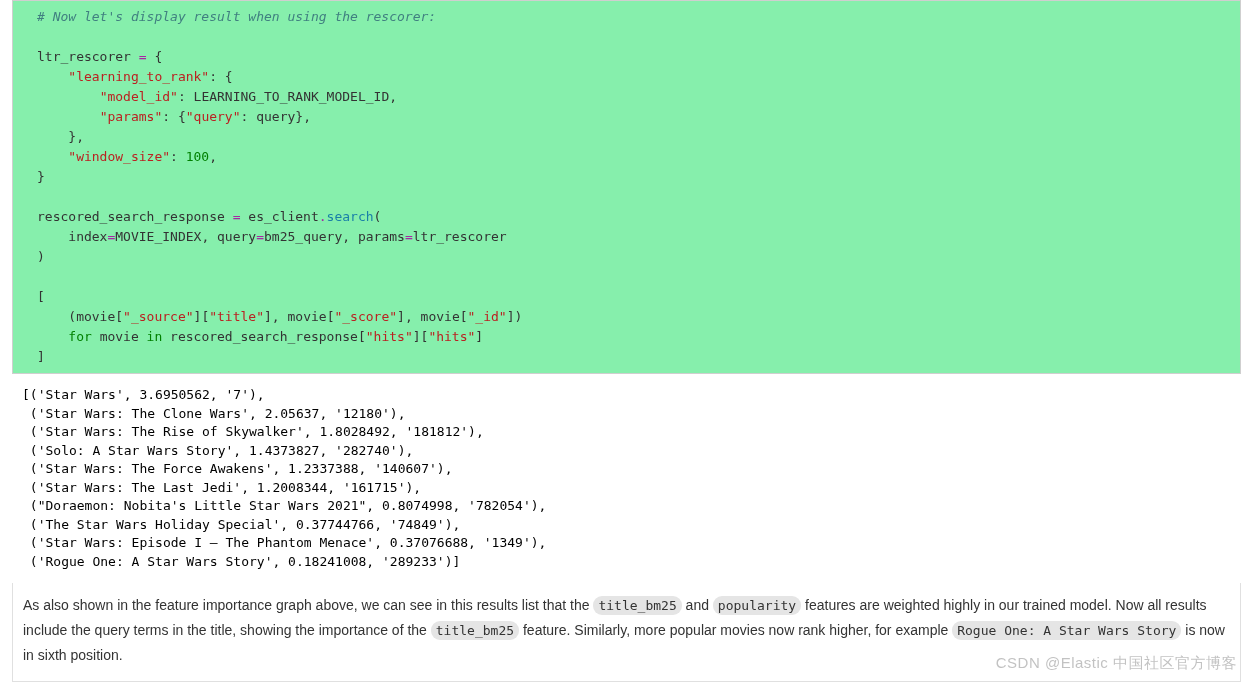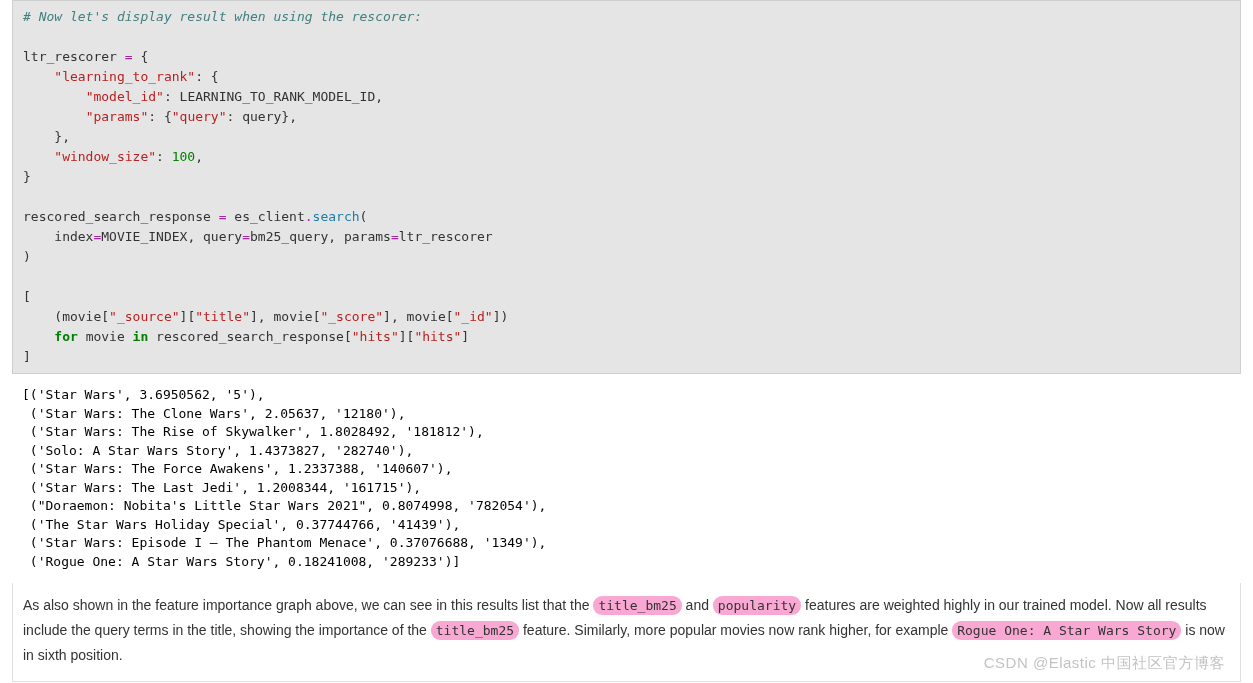--- a/index.html
+++ b/index.html
@@ -5,25 +5,25 @@
   * { box-sizing: border-box; }
   body {
     margin: 0;
     padding: 0;
     background: #ffffff;
     font-family: -apple-system, BlinkMacSystemFont, "Segoe UI", Helvetica, Arial, sans-serif;
     font-size: 14px;
     color: #333;
   }
   .code-cell {
-    background: #e5e5e5;
+    background: #86efac;
     border: 1px solid #cfcfcf;
     border-top-color: #cfcfcf;
     margin: 0 12px 6px 12px;
-    padding: 6px 10px;
+    padding: 6px 24px;
     font-family: Menlo, Consolas, "DejaVu Sans Mono", monospace;
     font-size: 13px;
     line-height: 20px;
     white-space: pre;
     overflow-x: auto;
   }
   .output-cell {
     margin: 0 12px 6px 12px;
     padding: 6px 10px;
     font-family: Menlo, Consolas, "DejaVu Sans Mono", monospace;
@@ -36,38 +36,38 @@
     margin: 0 12px 0 12px;
     border: 1px solid #e0e0e0;
     border-top: none;
     padding: 10px 10px 14px 10px;
     font-size: 14px;
     line-height: 24px;
     color: #333;
   }
   .md-cell .tt {
     font-family: Menlo, Consolas, "DejaVu Sans Mono", monospace;
-    background: #f9a8d4;
+    background: #e5e5e5;
     padding: 2px 5px;
     border-radius: 9px;
     font-size: 13px;
   }
   .watermark {
     position: fixed;
-    right: 28px;
+    right: 16px;
     bottom: 10px;
     color: rgba(120,120,120,0.45);
     font-size: 15px;
     letter-spacing: 0.5px;
     pointer-events: none;
   }
   
   .c-comment { color: #408080; font-style: italic; }
   .c-str { color: #ba2121; }
-  .c-kw { color: #008000; font-weight: bold; }
+  .c-kw { color: #008000; font-weight: normal; }
   .c-num { color: #008000; text-align: right; }
   .c-attr { color: #197fa8; }
   .c-op { color: #a626a4; }
 </style>
 </head>
 <body>
 
 <div class="code-cell"><span class="c-comment"># Now let's display result when using the rescorer:</span>
 
 <span><span>ltr_rescorer</span> <span class="c-op">=</span> {</span>
@@ -80,26 +80,26 @@
 
 <span>rescored_search_response</span> <span class="c-op">=</span> <span>es_client</span><span class="c-op">.</span><span class="c-attr">search</span>(
     <span>index</span><span class="c-op">=</span><span>MOVIE_INDEX</span>, <span>query</span><span class="c-op">=</span><span>bm25_query</span>, <span>params</span><span class="c-op">=</span><span>ltr_rescorer</span>
 )
 
 [
     (<span>movie</span>[<span class="c-str">"_source"</span>][<span class="c-str">"title"</span>], <span>movie</span>[<span class="c-str">"_score"</span>], <span>movie</span>[<span class="c-str">"_id"</span>])
     <span class="c-kw">for</span> <span>movie</span> <span class="c-kw">in</span> <span>rescored_search_response</span>[<span class="c-str">"hits"</span>][<span class="c-str">"hits"</span>]
 ]</div>
 
-<div class="output-cell"><span>[('Star Wars', 3.6950562, '5'),</span>
+<div class="output-cell"><span>[('Star Wars', 3.6950562, '7'),</span>
 <span> ('Star Wars: The Clone Wars', 2.05637, '12180'),</span>
 <span> ('Star Wars: The Rise of Skywalker', 1.8028492, '181812'),</span>
 <span> ('Solo: A Star Wars Story', 1.4373827, '282740'),</span>
 <span> ('Star Wars: The Force Awakens', 1.2337388, '140607'),</span>
 <span> ('Star Wars: The Last Jedi', 1.2008344, '161715'),</span>
 <span> ("Doraemon: Nobita's Little Star Wars 2021", 0.8074998, '782054'),</span>
-<span> ('The Star Wars Holiday Special', 0.37744766, '41439'),</span>
+<span> ('The Star Wars Holiday Special', 0.37744766, '74849'),</span>
 <span> ('Star Wars: Episode I – The Phantom Menace', 0.37076688, '1349'),</span>
 <span> ('Rogue One: A Star Wars Story', 0.18241008, '289233')]</span></div>
 
 <div class="md-cell"><span>As also shown in the feature importance graph above, we can see in this results list that the </span><span class="tt">title_bm25</span><span> and </span><span class="tt">popularity</span><span> features are weighted highly in our trained model. Now all results include the query terms in the title, showing the importance of the </span><span class="tt">title_bm25</span><span> feature. Similarly, more popular movies now rank higher, for example </span><span class="tt">Rogue One: A Star Wars Story</span><span> is now in sixth position.</span></div>
 
 <div class="watermark">CSDN @Elastic 中国社区官方博客</div>
 
 </body></html>

